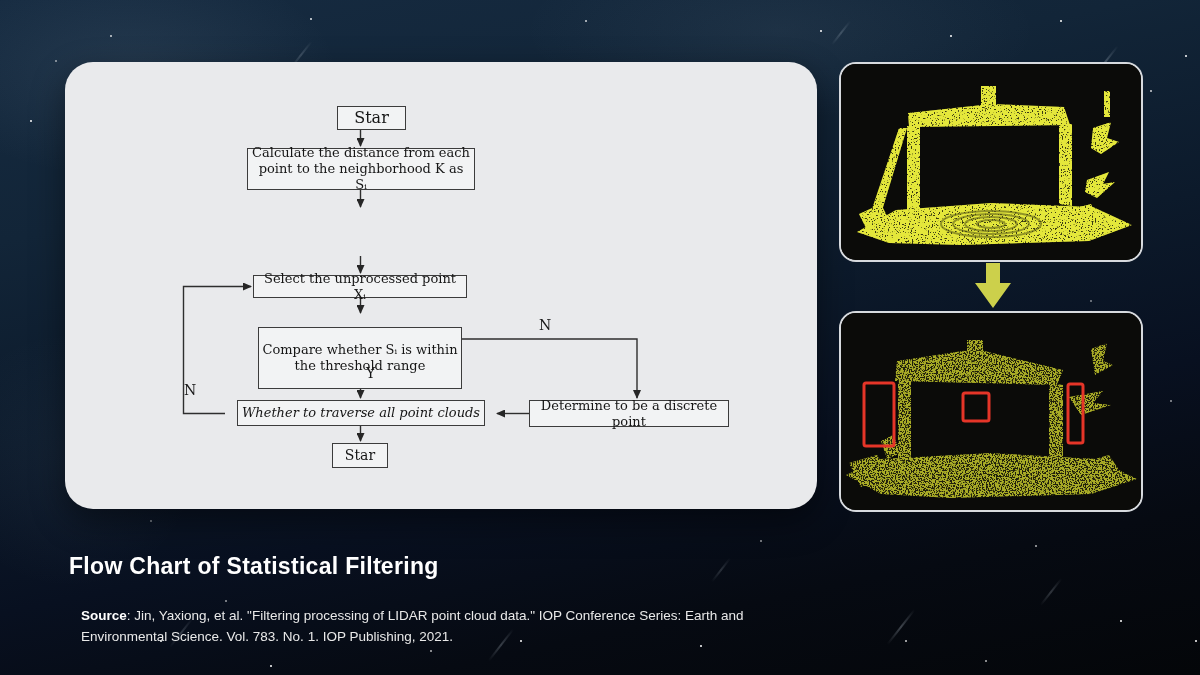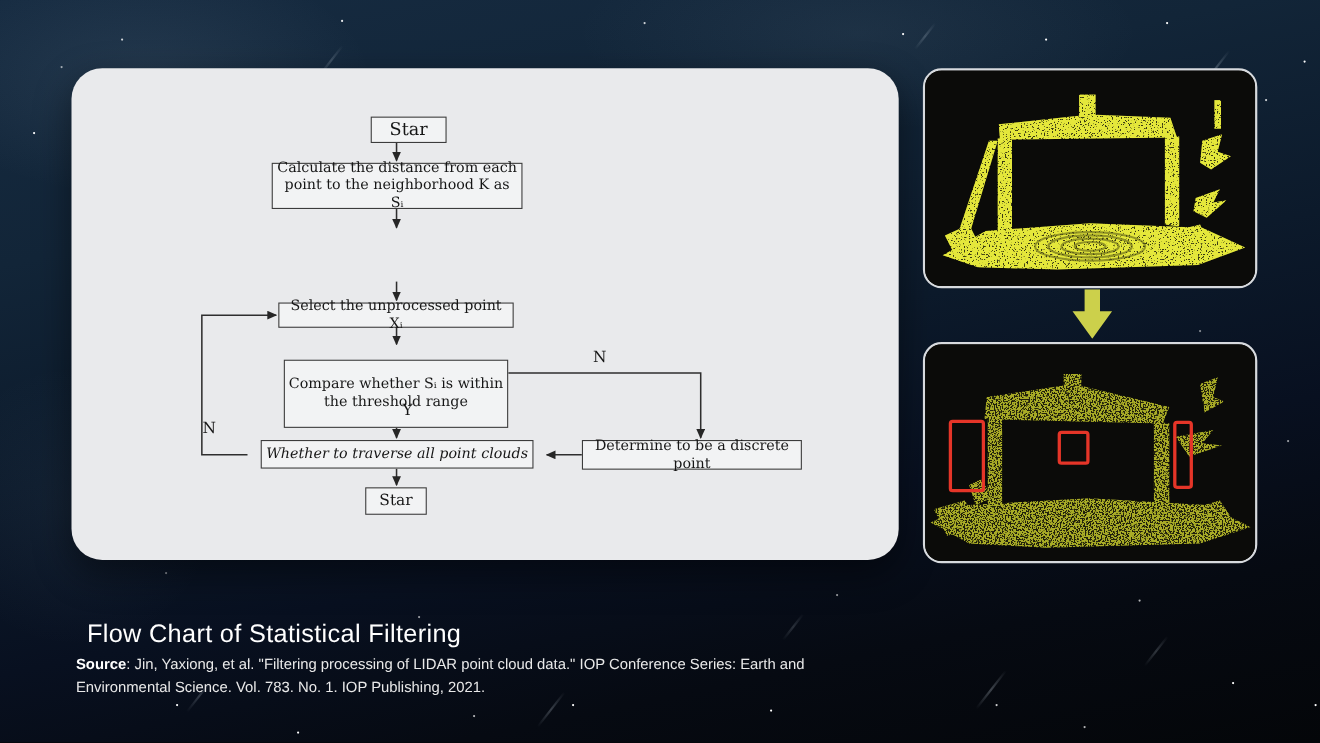--- a/index.html
+++ b/index.html
@@ -49,22 +49,22 @@
   .lbl-n-left{left:119px;top:320px;}
 
   
   .figure{position:absolute;left:839px;width:300px;background:#0b0b09;border:2px solid #d7dade;border-radius:17px;overflow:hidden;box-sizing:content-box;}
   .figure svg{display:block;}
   .fig-top{top:62px;height:196px;}
   .fig-bottom{top:311px;height:197px;}
   .down-arrow{position:absolute;left:974px;top:263px;width:38px;height:45px;}
 
   
-  .title{position:absolute;left:65px;top:549px;margin:14px;color:#ffffff;font-size:23px;font-weight:400;letter-spacing:.3px;}
-  .source{position:absolute;left:65px;top:590px;width:718px;margin:4px;color:#e9e9e9;font-size:13.5px;line-height:1.55;font-weight:400;}
+  .title{position:absolute;left:65px;top:549px;margin:4px;color:#ffffff;font-size:23px;font-weight:700;letter-spacing:.3px;}
+  .source{position:absolute;left:65px;top:590px;width:718px;margin:16px;color:#e9e9e9;font-size:13.5px;line-height:1.55;font-weight:400;}
   .source strong{color:#ffffff;font-weight:700;}
 </style>
 </head>
 <body>
 
 <div class="stage">
 
   <div class="wisp wisp1"></div>
   <div class="wisp wisp2"></div>
   <div class="wisp wisp3"></div>

